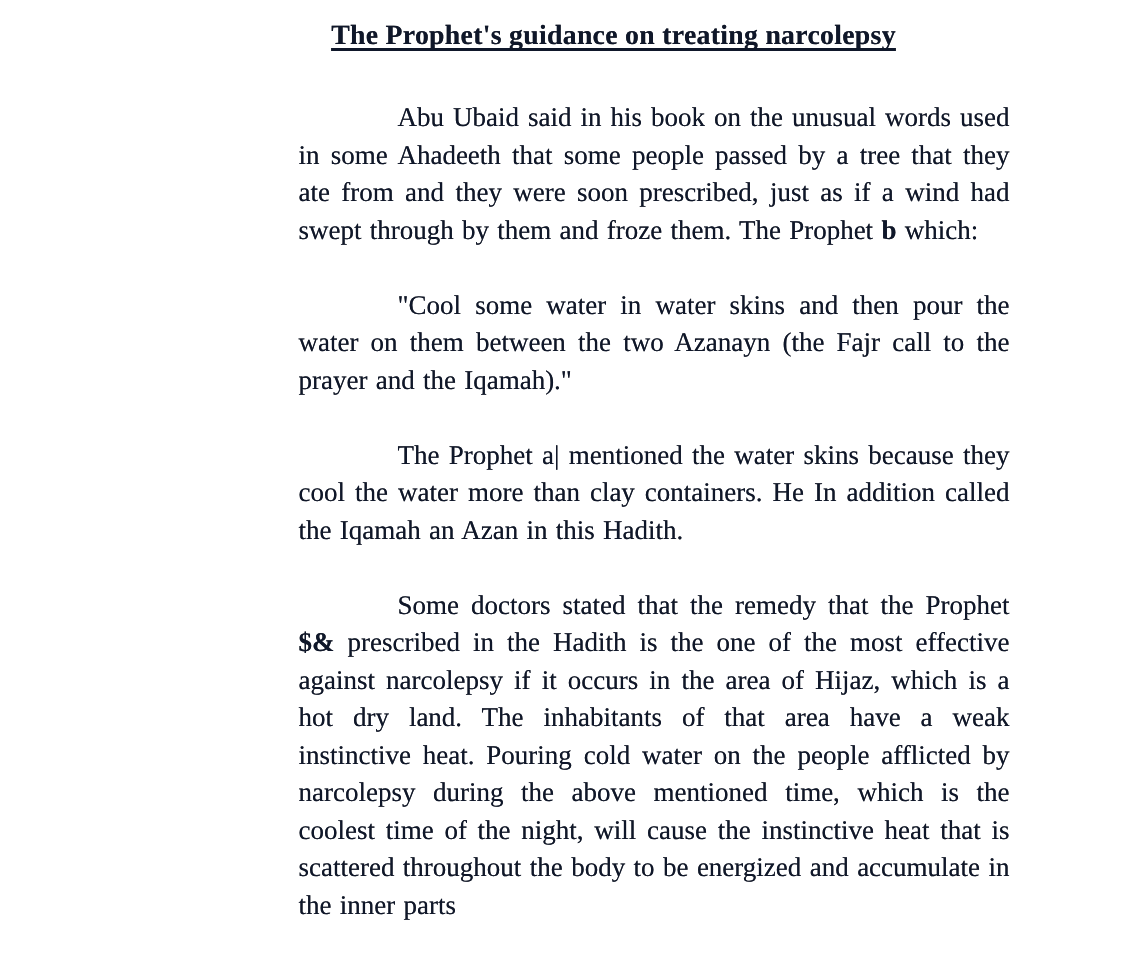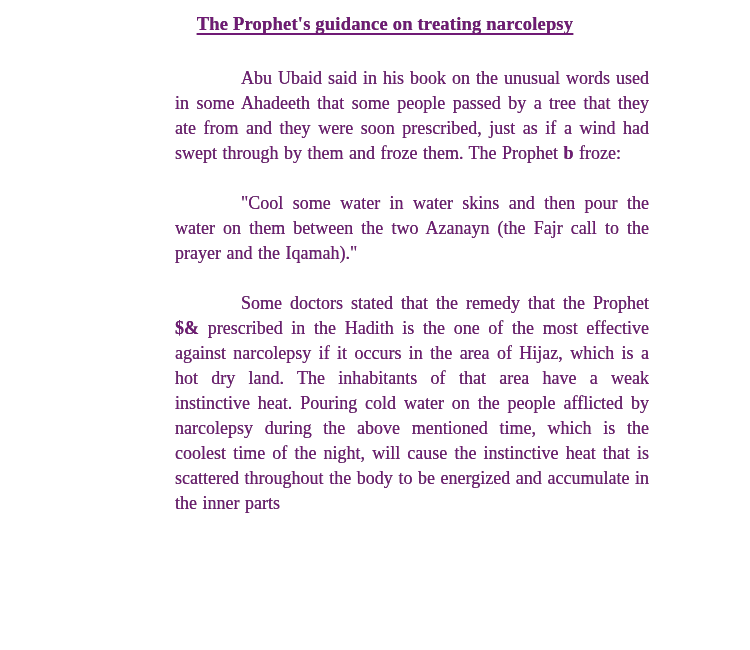--- a/index.html
+++ b/index.html
@@ -8,27 +8,27 @@
   }
   body {
     width: 750px;
     height: 650px;
     background: #ffffff;
     overflow: hidden;
     position: relative;
   }
   .page {
     position: absolute;
-    left: 175px;
+    left: 199px;
     top: 12px;
     width: 474px;
     font-family: "Liberation Serif", serif;
     font-size: 18px;
     line-height: 25px;
-    color: #701a75;
+    color: #0f172a;
     text-shadow: 0 0 0.4px rgba(20,20,20,0.75);
   }
   .title {
     font-size: 18.5px;
     font-weight: bold;
     text-align: center;
     margin: 0 0 29px 0;
     position: relative;
     left: -27px;
     letter-spacing: 0.2px;
@@ -50,20 +50,21 @@
     font-weight: bold;
   }
 </style>
 </head>
 <body>
 
 <div class="page">
 
   <h1 class="title">The Prophet's guidance on treating narcolepsy</h1>
 
-  <p class="para"><span>Abu Ubaid said in his book on the unusual words used in some Ahadeeth that some people passed by a tree that they ate from and they were soon prescribed, just as if a wind had swept through by them and froze them. The Prophet </span><span class="sym">b</span><span> froze:</span></p>
+  <p class="para"><span>Abu Ubaid said in his book on the unusual words used in some Ahadeeth that some people passed by a tree that they ate from and they were soon prescribed, just as if a wind had swept through by them and froze them. The Prophet </span><span class="sym">b</span><span> which:</span></p>
 
   <p class="para"><span>"Cool some water in water skins and then pour the water on them between the two Azanayn (the Fajr call to the prayer and the Iqamah)."</span></p>
 
+  <p class="para"><span>The Prophet a| mentioned the water skins because they cool the water more than clay containers. He In addition called the Iqamah an Azan in this Hadith.</span></p>
 
   <p class="para"><span>Some doctors stated that the remedy that the Prophet </span><span class="sym">$&amp;</span><span> prescribed in the Hadith is the one of the most effective against narcolepsy if it occurs in the area of Hijaz, which is a hot dry land. The inhabitants of that area have a weak instinctive heat. Pouring cold water on the people afflicted by narcolepsy during the above mentioned time, which is the coolest time of the night, will cause the instinctive heat that is scattered throughout the body to be energized and accumulate in the inner parts</span></p>
 
 </div>
 
 </body></html>

